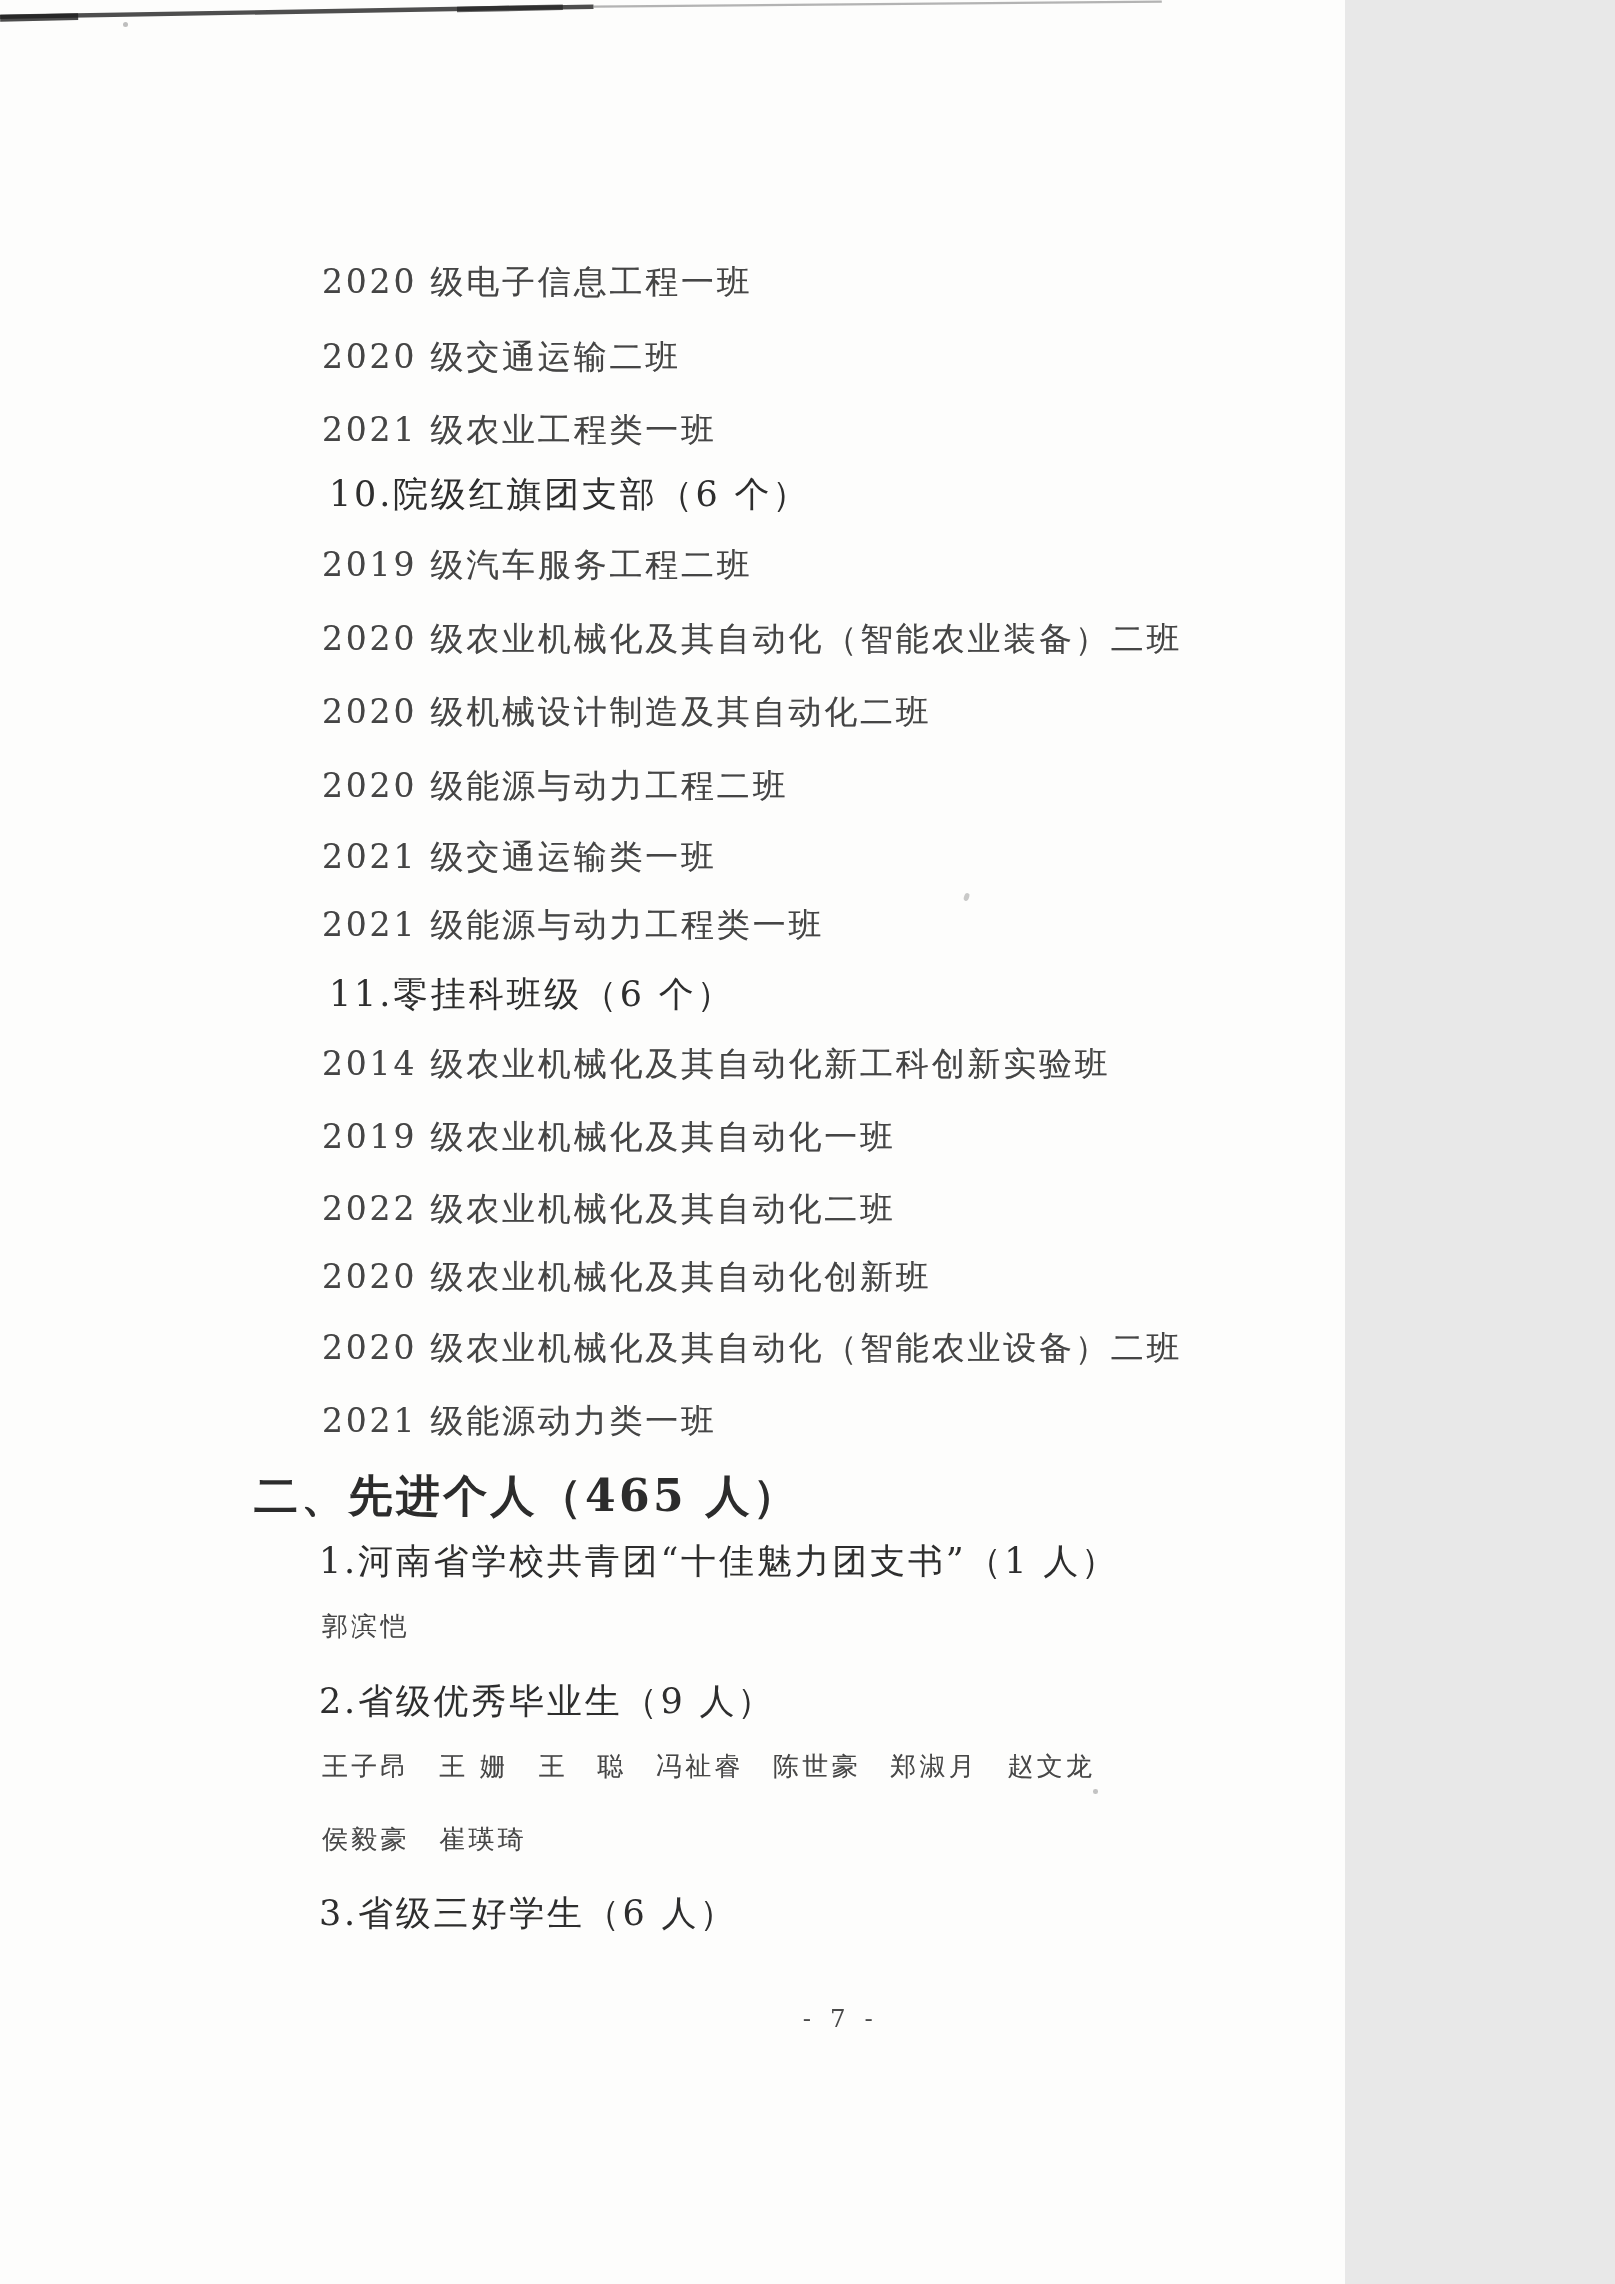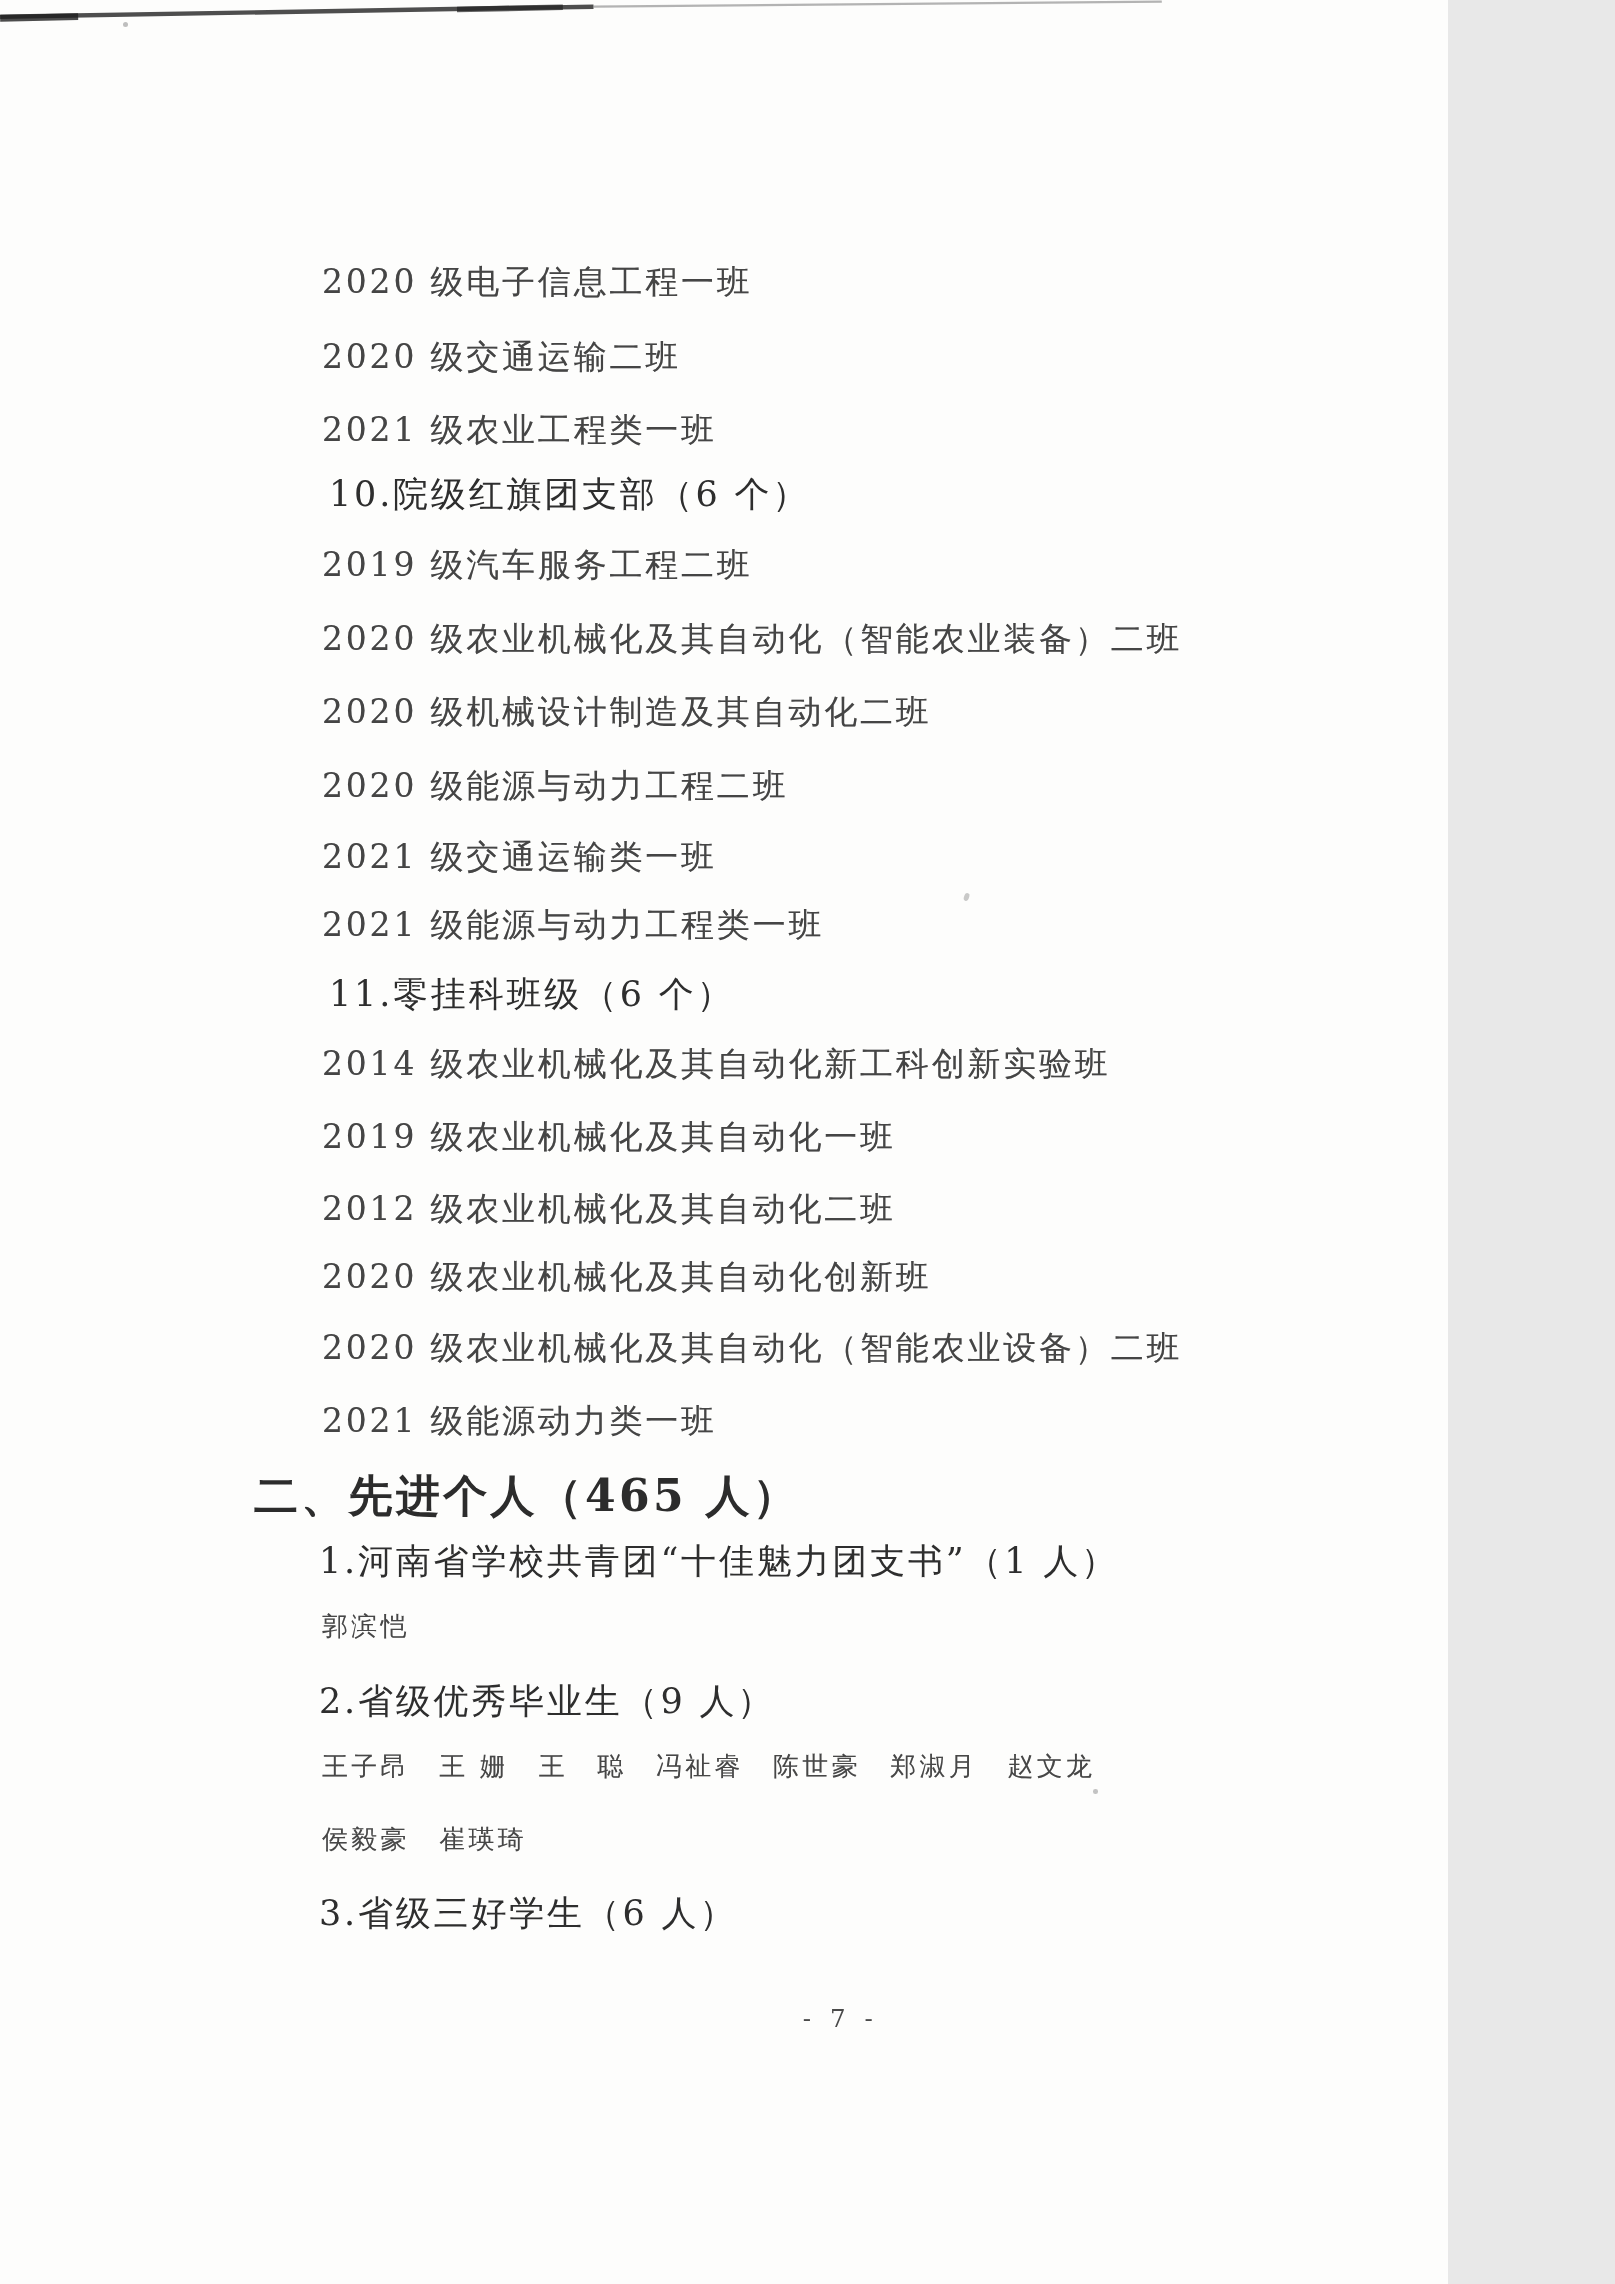--- a/index.html
+++ b/index.html
@@ -2,21 +2,21 @@
 <html lang="zh" style="font-size:9px"><head>
 <meta charset="utf-8">
 <style>
   html, body {
     margin: 0;
     padding: 0;
     background: #e8e8e8;
   }
   .page {
     position: relative;
-    width: 1448px;
+    width: 1345px;
     height: 2284px;
     background: #fdfdfc;
     overflow: hidden;
     font-family: "DejaVu Serif", "Liberation Serif", serif;
     color: #3f3f3f;
   }
   .block {
     position: absolute;
     white-space: nowrap;
     -webkit-font-smoothing: antialiased;
@@ -105,21 +105,21 @@
       <div class="block heading" style="top: 471px; left: 329px;">10.院级红旗团支部（6 个）</div>
       <div class="block item" style="top: 543px; left: 322px;">2019 级汽车服务工程二班</div>
       <div class="block item" style="top: 617px; left: 322px;">2020 级农业机械化及其自动化（智能农业装备）二班</div>
       <div class="block item" style="top: 690px; left: 322px;">2020 级机械设计制造及其自动化二班</div>
       <div class="block item" style="top: 764px; left: 322px;">2020 级能源与动力工程二班</div>
       <div class="block item" style="top: 835px; left: 322px;">2021 级交通运输类一班</div>
       <div class="block item" style="top: 903px; left: 322px;">2021 级能源与动力工程类一班</div>
       <div class="block heading" style="top: 971px; left: 329px;">11.零挂科班级（6 个）</div>
       <div class="block item" style="top: 1042px; left: 322px;">2014 级农业机械化及其自动化新工科创新实验班</div>
       <div class="block item" style="top: 1115px; left: 322px;">2019 级农业机械化及其自动化一班</div>
-      <div class="block item" style="top: 1187px; left: 322px;">2012 级农业机械化及其自动化二班</div>
+      <div class="block item" style="top: 1187px; left: 322px;">2022 级农业机械化及其自动化二班</div>
       <div class="block item" style="top: 1255px; left: 322px;">2020 级农业机械化及其自动化创新班</div>
       <div class="block item" style="top: 1326px; left: 322px;">2020 级农业机械化及其自动化（智能农业设备）二班</div>
       <div class="block item" style="top: 1399px; left: 322px;">2021 级能源动力类一班</div>
       <div class="block section" style="top: 1467px; left: 254px;">二、先进个人（465 人）</div>
       <div class="block heading" style="top: 1538px; left: 319px;">1.河南省学校共青团“十佳魅力团支书”（1 人）</div>
       <div class="block names" style="top: 1609px; left: 322px;">郭滨恺</div>
       <div class="block heading" style="top: 1678px; left: 319px;">2.省级优秀毕业生（9 人）</div>
       <div class="block names" style="top: 1749px; left: 322px;">王子昂　王 姗　王　聪　冯祉睿　陈世豪　郑淑月　赵文龙</div>
       <div class="block names" style="top: 1822px; left: 322px;">侯毅豪　崔瑛琦</div>
       <div class="block heading" style="top: 1890px; left: 319px; text-align: center;">3.省级三好学生（6 人）</div>

